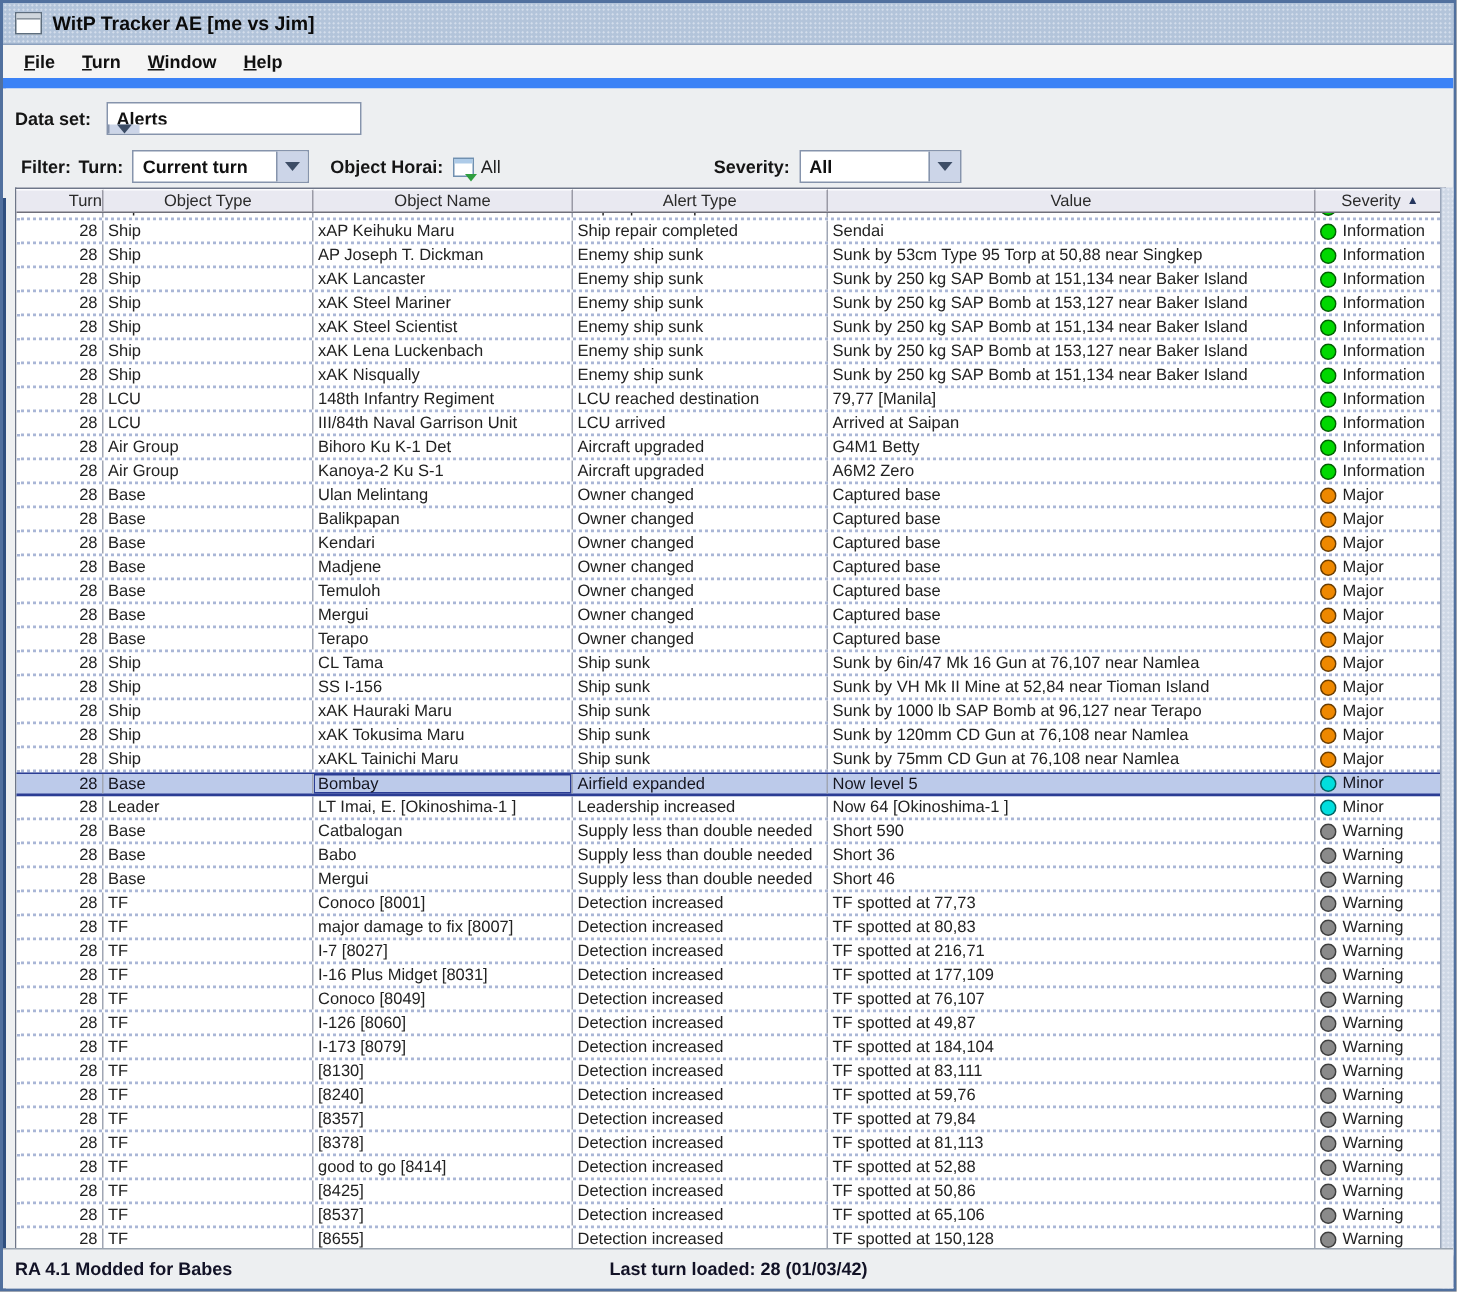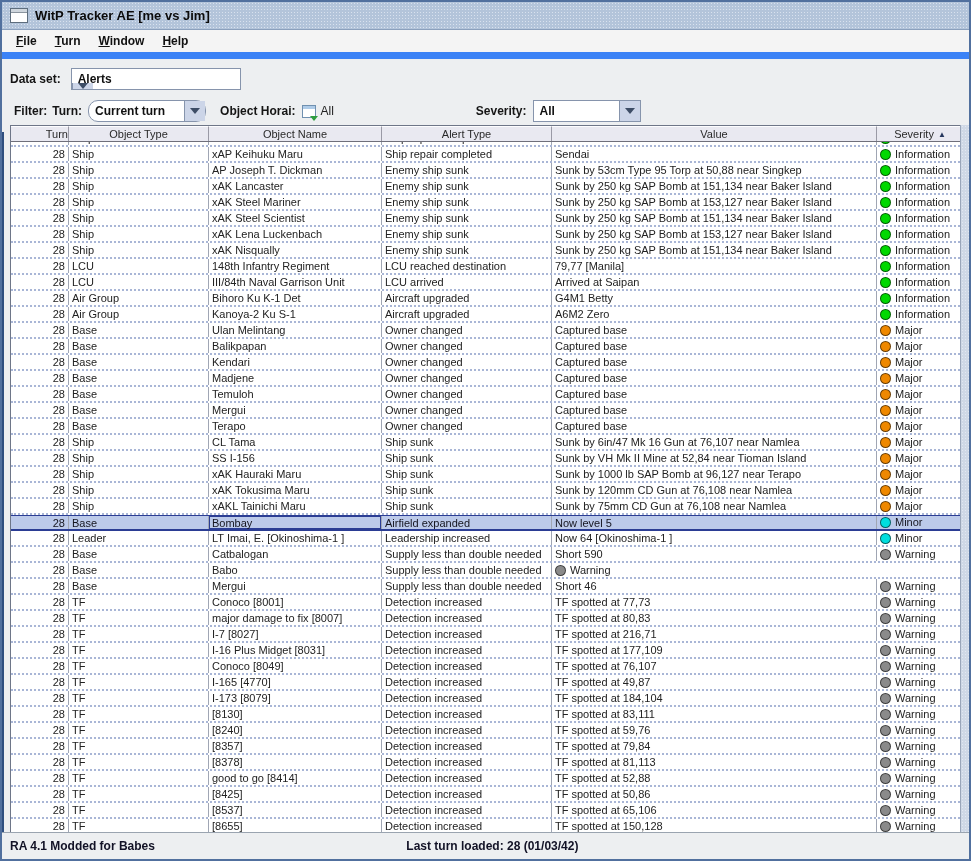--- a/index.html
+++ b/index.html
@@ -109,21 +109,21 @@
       <div class="combo" style="width:170px;margin-left:10px;flex-direction:column;">
         <div class="combo-field" style="flex:1;">Alerts</div>
         <div class="combo-btn">
             <span class="arr-dn"></span>
           </div>
       </div>
     </div>
     <div class="crow crow2">
       <span class="lbl">Filter:</span>
       <span class="lbl" style="margin-left:5px;">Turn:</span>
-      <div class="combo" style="width:118px;margin-left:6px;border-radius:10px;">
+      <div class="combo" style="width:118px;margin-left:6px;">
         <div class="combo-field" style="flex:1;">Current turn</div>
         <div class="combo-btn">
             <span class="arr-dn"></span>
           </div>
       </div>
       <span class="lbl" style="margin-left:14px;">Object Horai:</span>
       <span class="ot-icon">
         <span class="ot-bar"></span>
         <span class="ot-garrow"></span>
       </span>
@@ -447,20 +447,21 @@
           <div class="cell c-sev">
             <span class="sev-icon" style="background: rgb(138, 138, 138);"></span>
             <span>Warning</span>
           </div>
         </div>
         <div class="trow">
           <div class="cell c-turn">28</div>
           <div class="cell c-type">Base</div>
           <div class="cell c-name">Babo</div>
           <div class="cell c-alert">Supply less than double needed</div>
+          <div class="cell c-value">Short 36</div>
           <div class="cell c-sev">
             <span class="sev-icon" style="background: rgb(138, 138, 138);"></span>
             <span>Warning</span>
           </div>
         </div>
         <div class="trow">
           <div class="cell c-turn">28</div>
           <div class="cell c-type">Base</div>
           <div class="cell c-name">Mergui</div>
           <div class="cell c-alert">Supply less than double needed</div>
@@ -521,21 +522,21 @@
           <div class="cell c-alert">Detection increased</div>
           <div class="cell c-value">TF spotted at 76,107</div>
           <div class="cell c-sev">
             <span class="sev-icon" style="background: rgb(138, 138, 138);"></span>
             <span>Warning</span>
           </div>
         </div>
         <div class="trow">
           <div class="cell c-turn">28</div>
           <div class="cell c-type">TF</div>
-          <div class="cell c-name">I-165 [4770]</div>
+          <div class="cell c-name">I-126 [8060]</div>
           <div class="cell c-alert">Detection increased</div>
           <div class="cell c-value">TF spotted at 49,87</div>
           <div class="cell c-sev">
             <span class="sev-icon" style="background: rgb(138, 138, 138);"></span>
             <span>Warning</span>
           </div>
         </div>
         <div class="trow">
           <div class="cell c-turn">28</div>
           <div class="cell c-type">TF</div>

